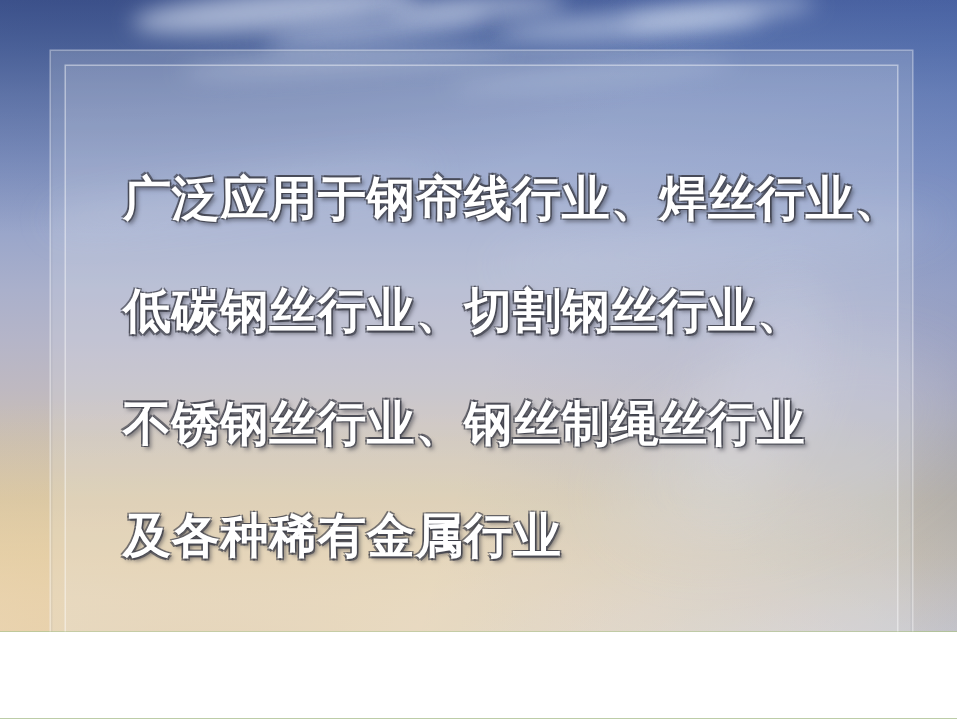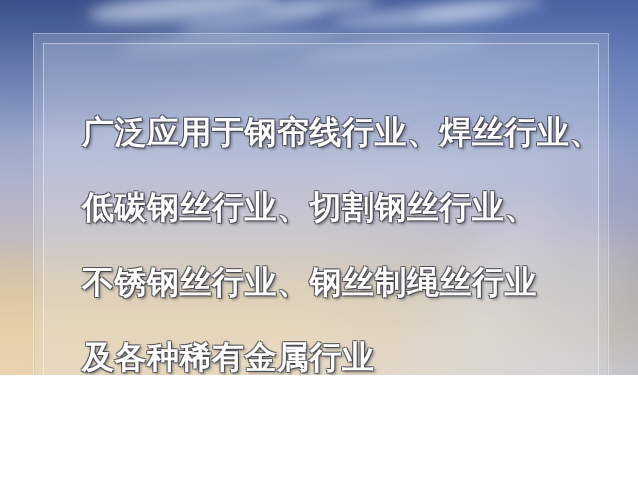--- a/index.html
+++ b/index.html
@@ -10,21 +10,21 @@
     width: 638px;
     height: 479px;
     overflow: hidden;
     font-family: "Liberation Sans", "DejaVu Sans", sans-serif;
   }
 
   
   #slide {
     position: relative;
     width: 638px;
-    height: 375px;
+    height: 421px;
     overflow: hidden;
     background: #4d7c0f;
   }
 
   
   .bg-base {
     position: absolute;
     inset: 0;
     background: linear-gradient(
         to bottom,

